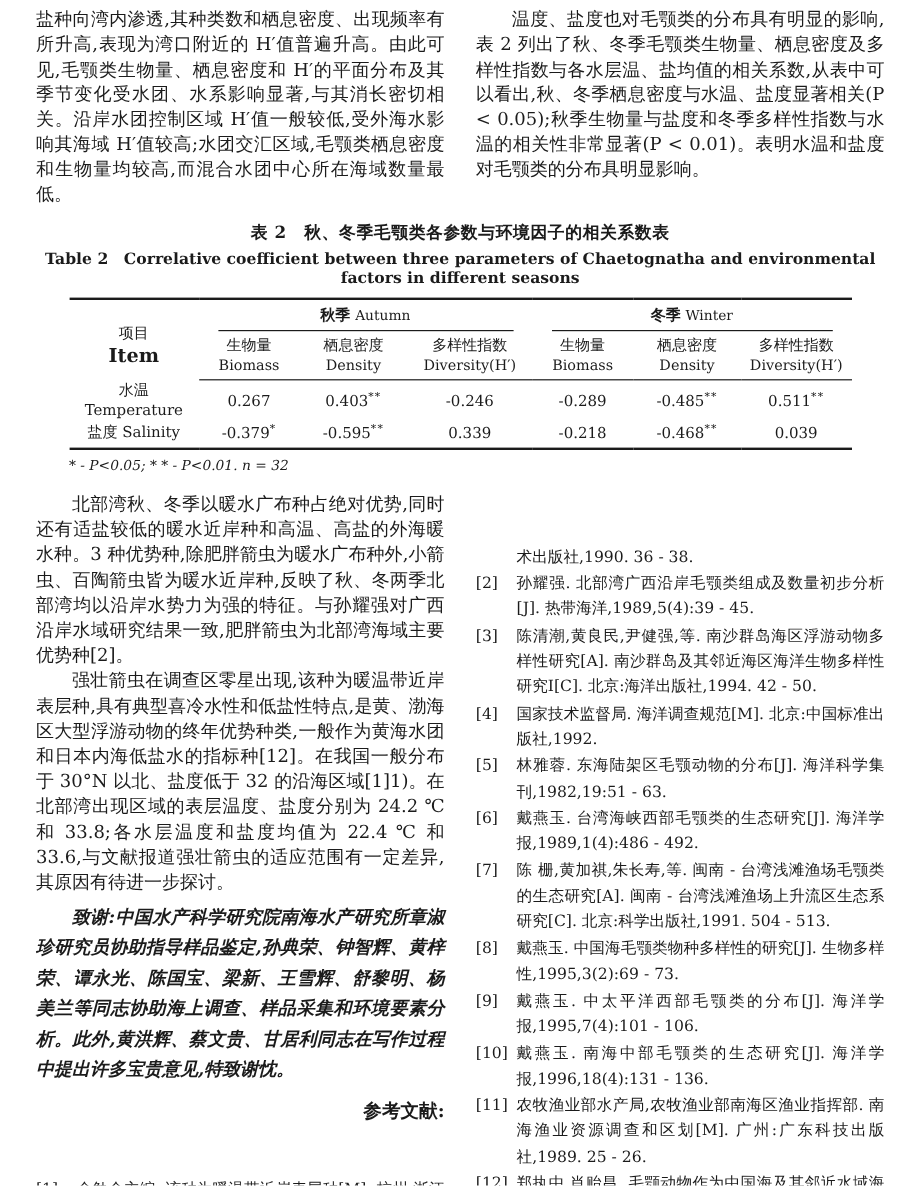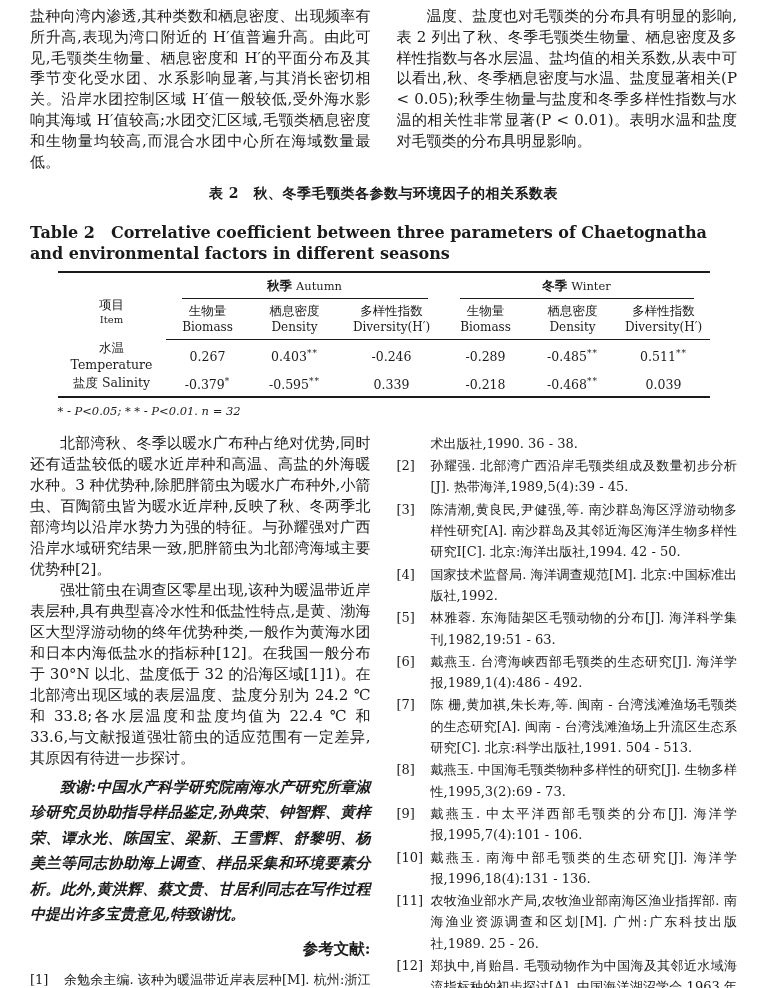--- a/index.html
+++ b/index.html
@@ -10,42 +10,42 @@
   }
   .page{width:765px;height:988px;box-sizing:border-box;padding:6px 28px 0 30px;overflow:hidden;}
   .two-col{display:flex;gap:26px;}
   .col{width:341px;box-sizing:border-box;}
   p{margin:0;text-align:justify;}
   .body-par{font-size:15px;line-height:20.8px;}
   .indent{text-indent:2em;}
   
   .table-block{margin-top:13px;}
   .caption-zh{text-align:center;font-weight:bold;font-size:14px;letter-spacing:.5px;}
-  .caption-en{font-weight:bold;font-size:16px;margin-top:20px;}
+  .caption-en{text-align:center;font-weight:bold;font-size:13px;margin-top:4px;}
   table.corr{width:652px;margin:8px auto 0 auto;border-collapse:collapse;
     border-top:2.2px solid #1b1b1b;border-bottom:2.2px solid #1b1b1b;font-size:12.5px;}
   table.corr th,table.corr td{padding:0;text-align:center;font-weight:normal;vertical-align:middle;}
   .item-th{width:108px;}
   .item-th .zh{font-weight:normal;font-size:12.5px;padding-top:8px;}
-  .item-th .en{font-size:10px;}
+  .item-th .en{font-size:16px;font-weight:bold;}
   .gwrap{border-bottom:1.2px solid #1b1b1b;margin:0 16px;padding:5px 0 3px 0;}
   .gzh{font-weight:bold;font-size:12.5px;}
   .gen{font-size:11.5px;}
   .sub-th .zh{font-weight:normal;font-size:12.5px;padding-top:4px;}
   .sub-th .en{font-size:12px;padding-bottom:5px;}
   thead tr.subrow th{border-bottom:1.4px solid #1b1b1b;}
   tbody td{font-size:12.5px;height:24px;}
   tbody td sup{font-size:9px;letter-spacing:1px;}
   .tfoot-note{width:652px;margin:6px auto 0 auto;font-size:11.5px;font-style:italic;}
   
   .main-section{margin-top:15px;}
   .disc{font-size:15px;line-height:21px;}
   .ack{font-size:15px;line-height:25.5px;font-style:italic;margin-top:6px;font-weight:bold;}
   .ref-heading{font-weight:bold;font-size:15.5px;margin:11px 0 9px 0;text-align:right;}
-  .ref{display:flex;font-size:13px;line-height:21.3px;text-align:justify;}
+  .ref{display:flex;font-size:13px;line-height:21.3px;text-align:justify;margin-top:44px;}
   .rid{flex:0 0 34px;}
   .rtx{flex:1;}
   .ref + .ref{margin-top:1px;}
   .refs-col .ref .rtx{text-align:justify;}
 </style>
 </head>
 <body>
 
 <div class="page">
 

